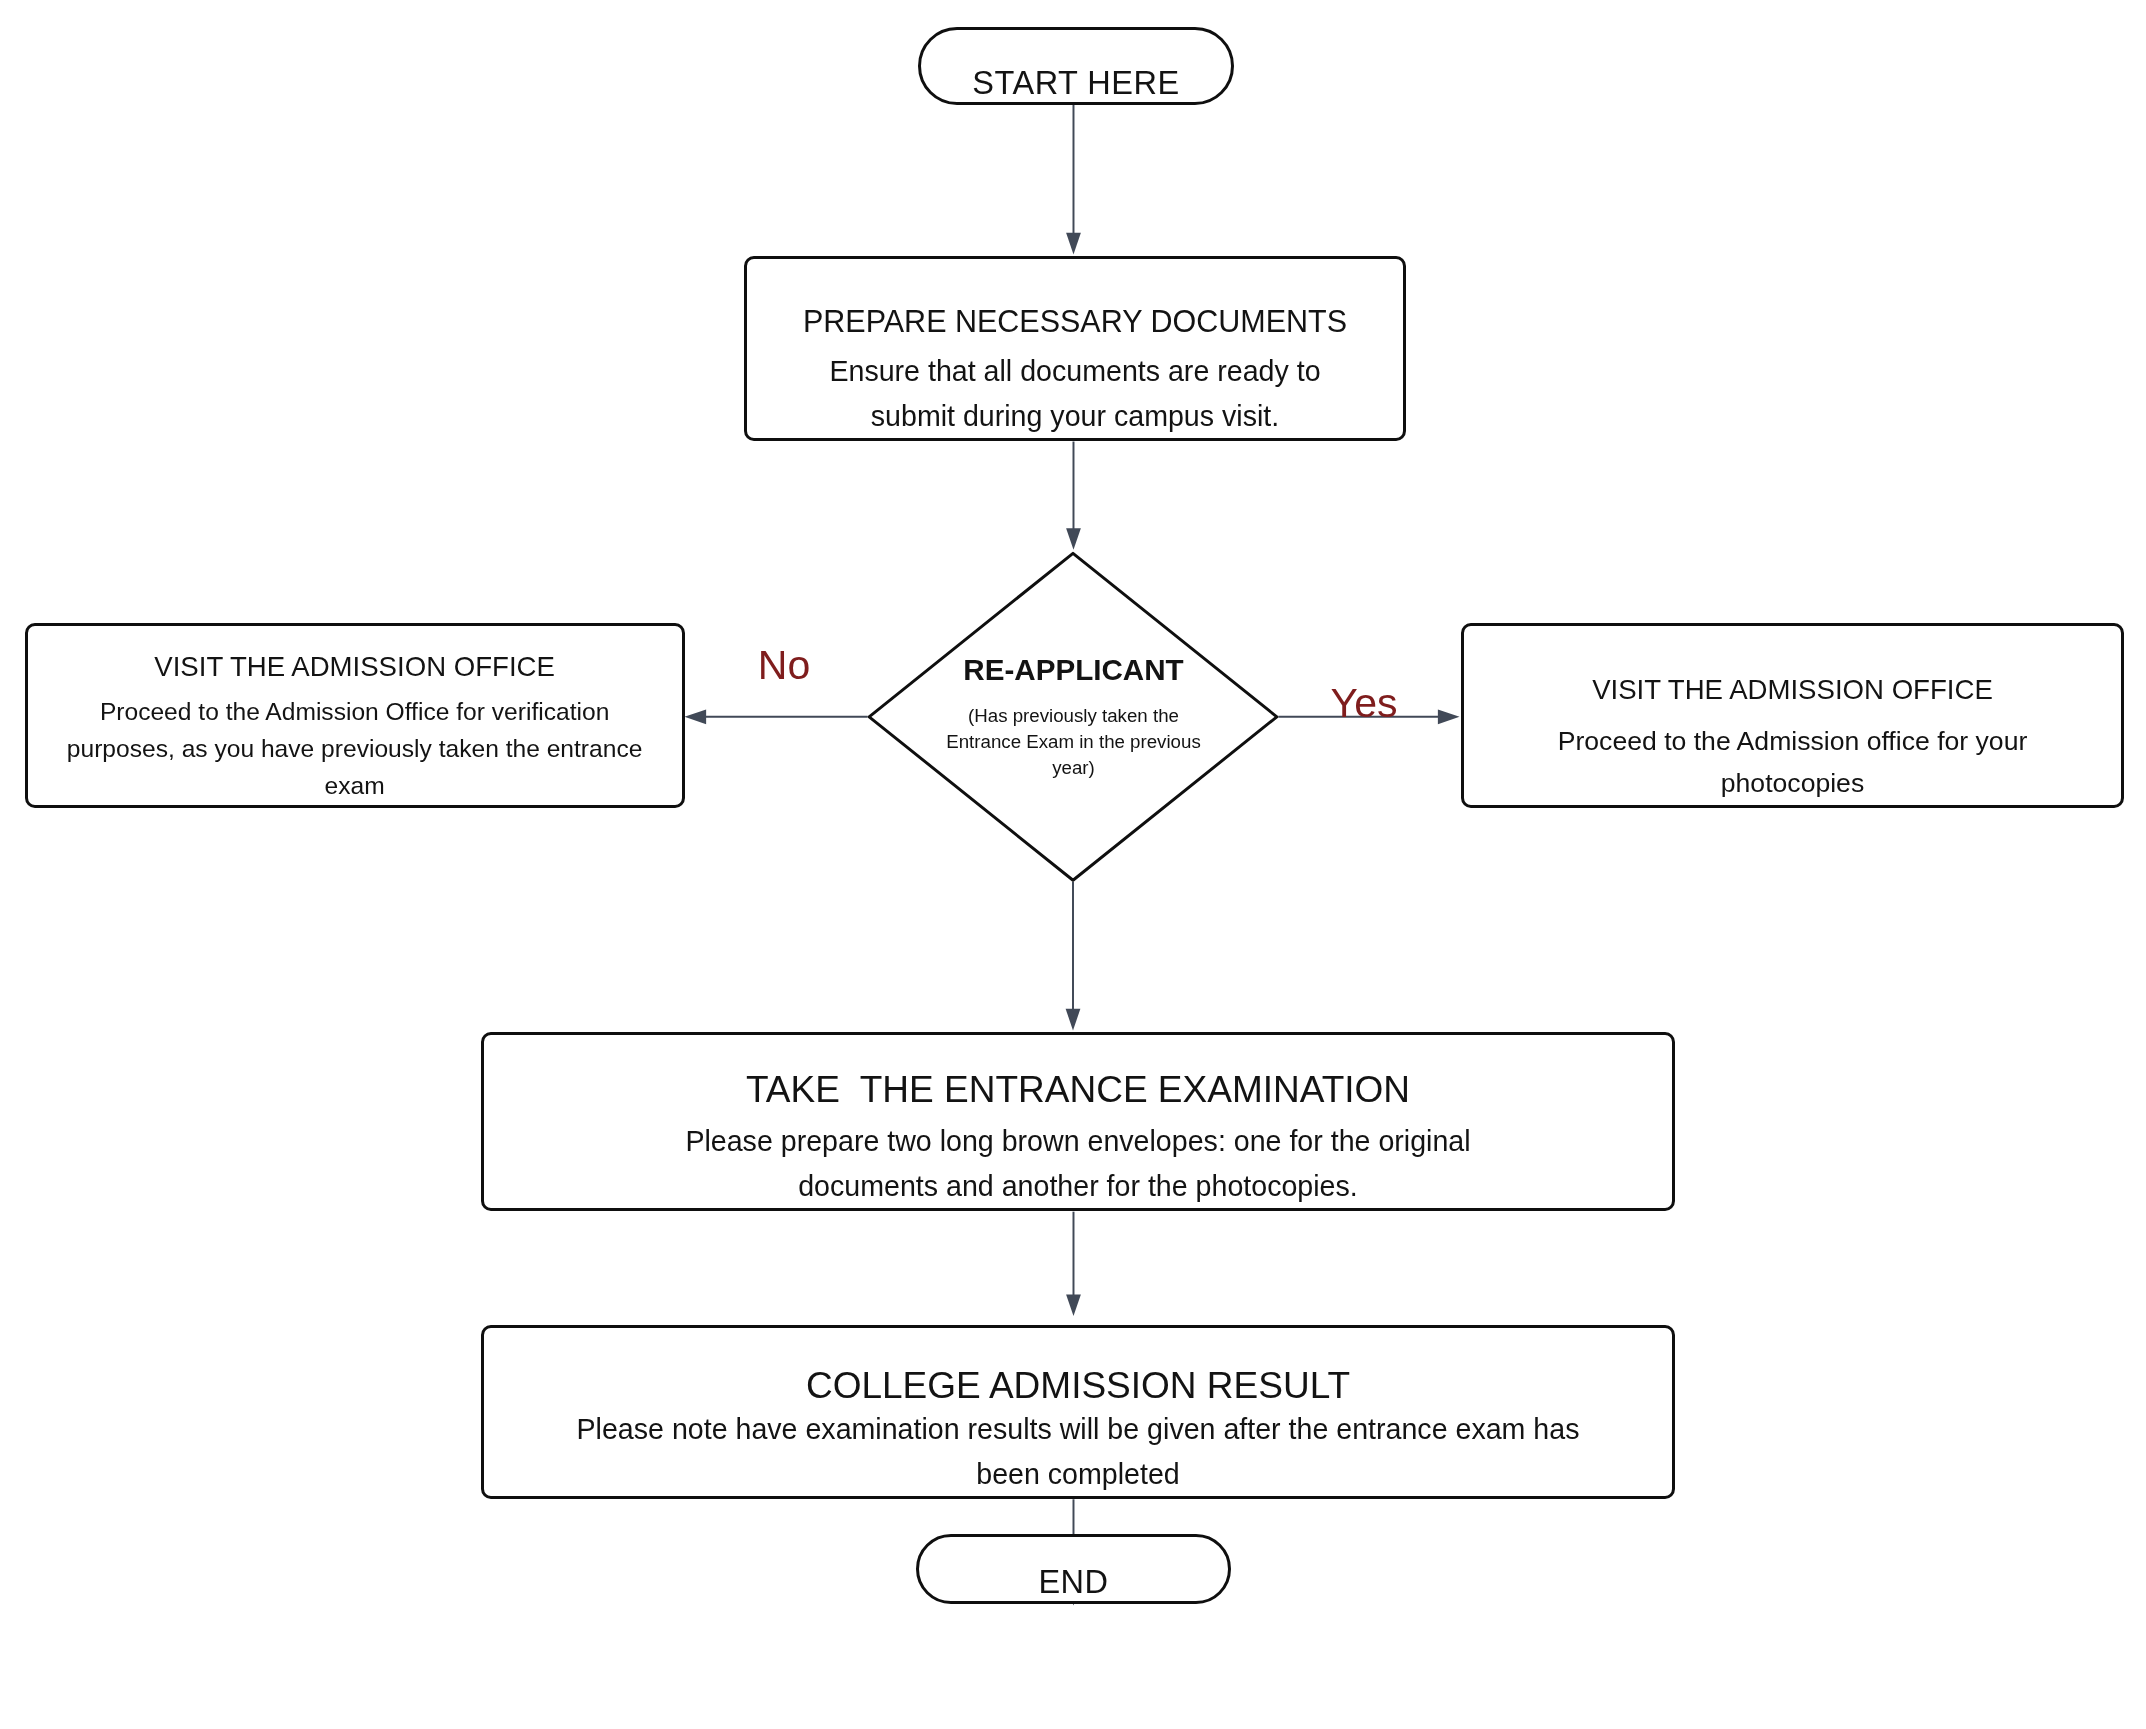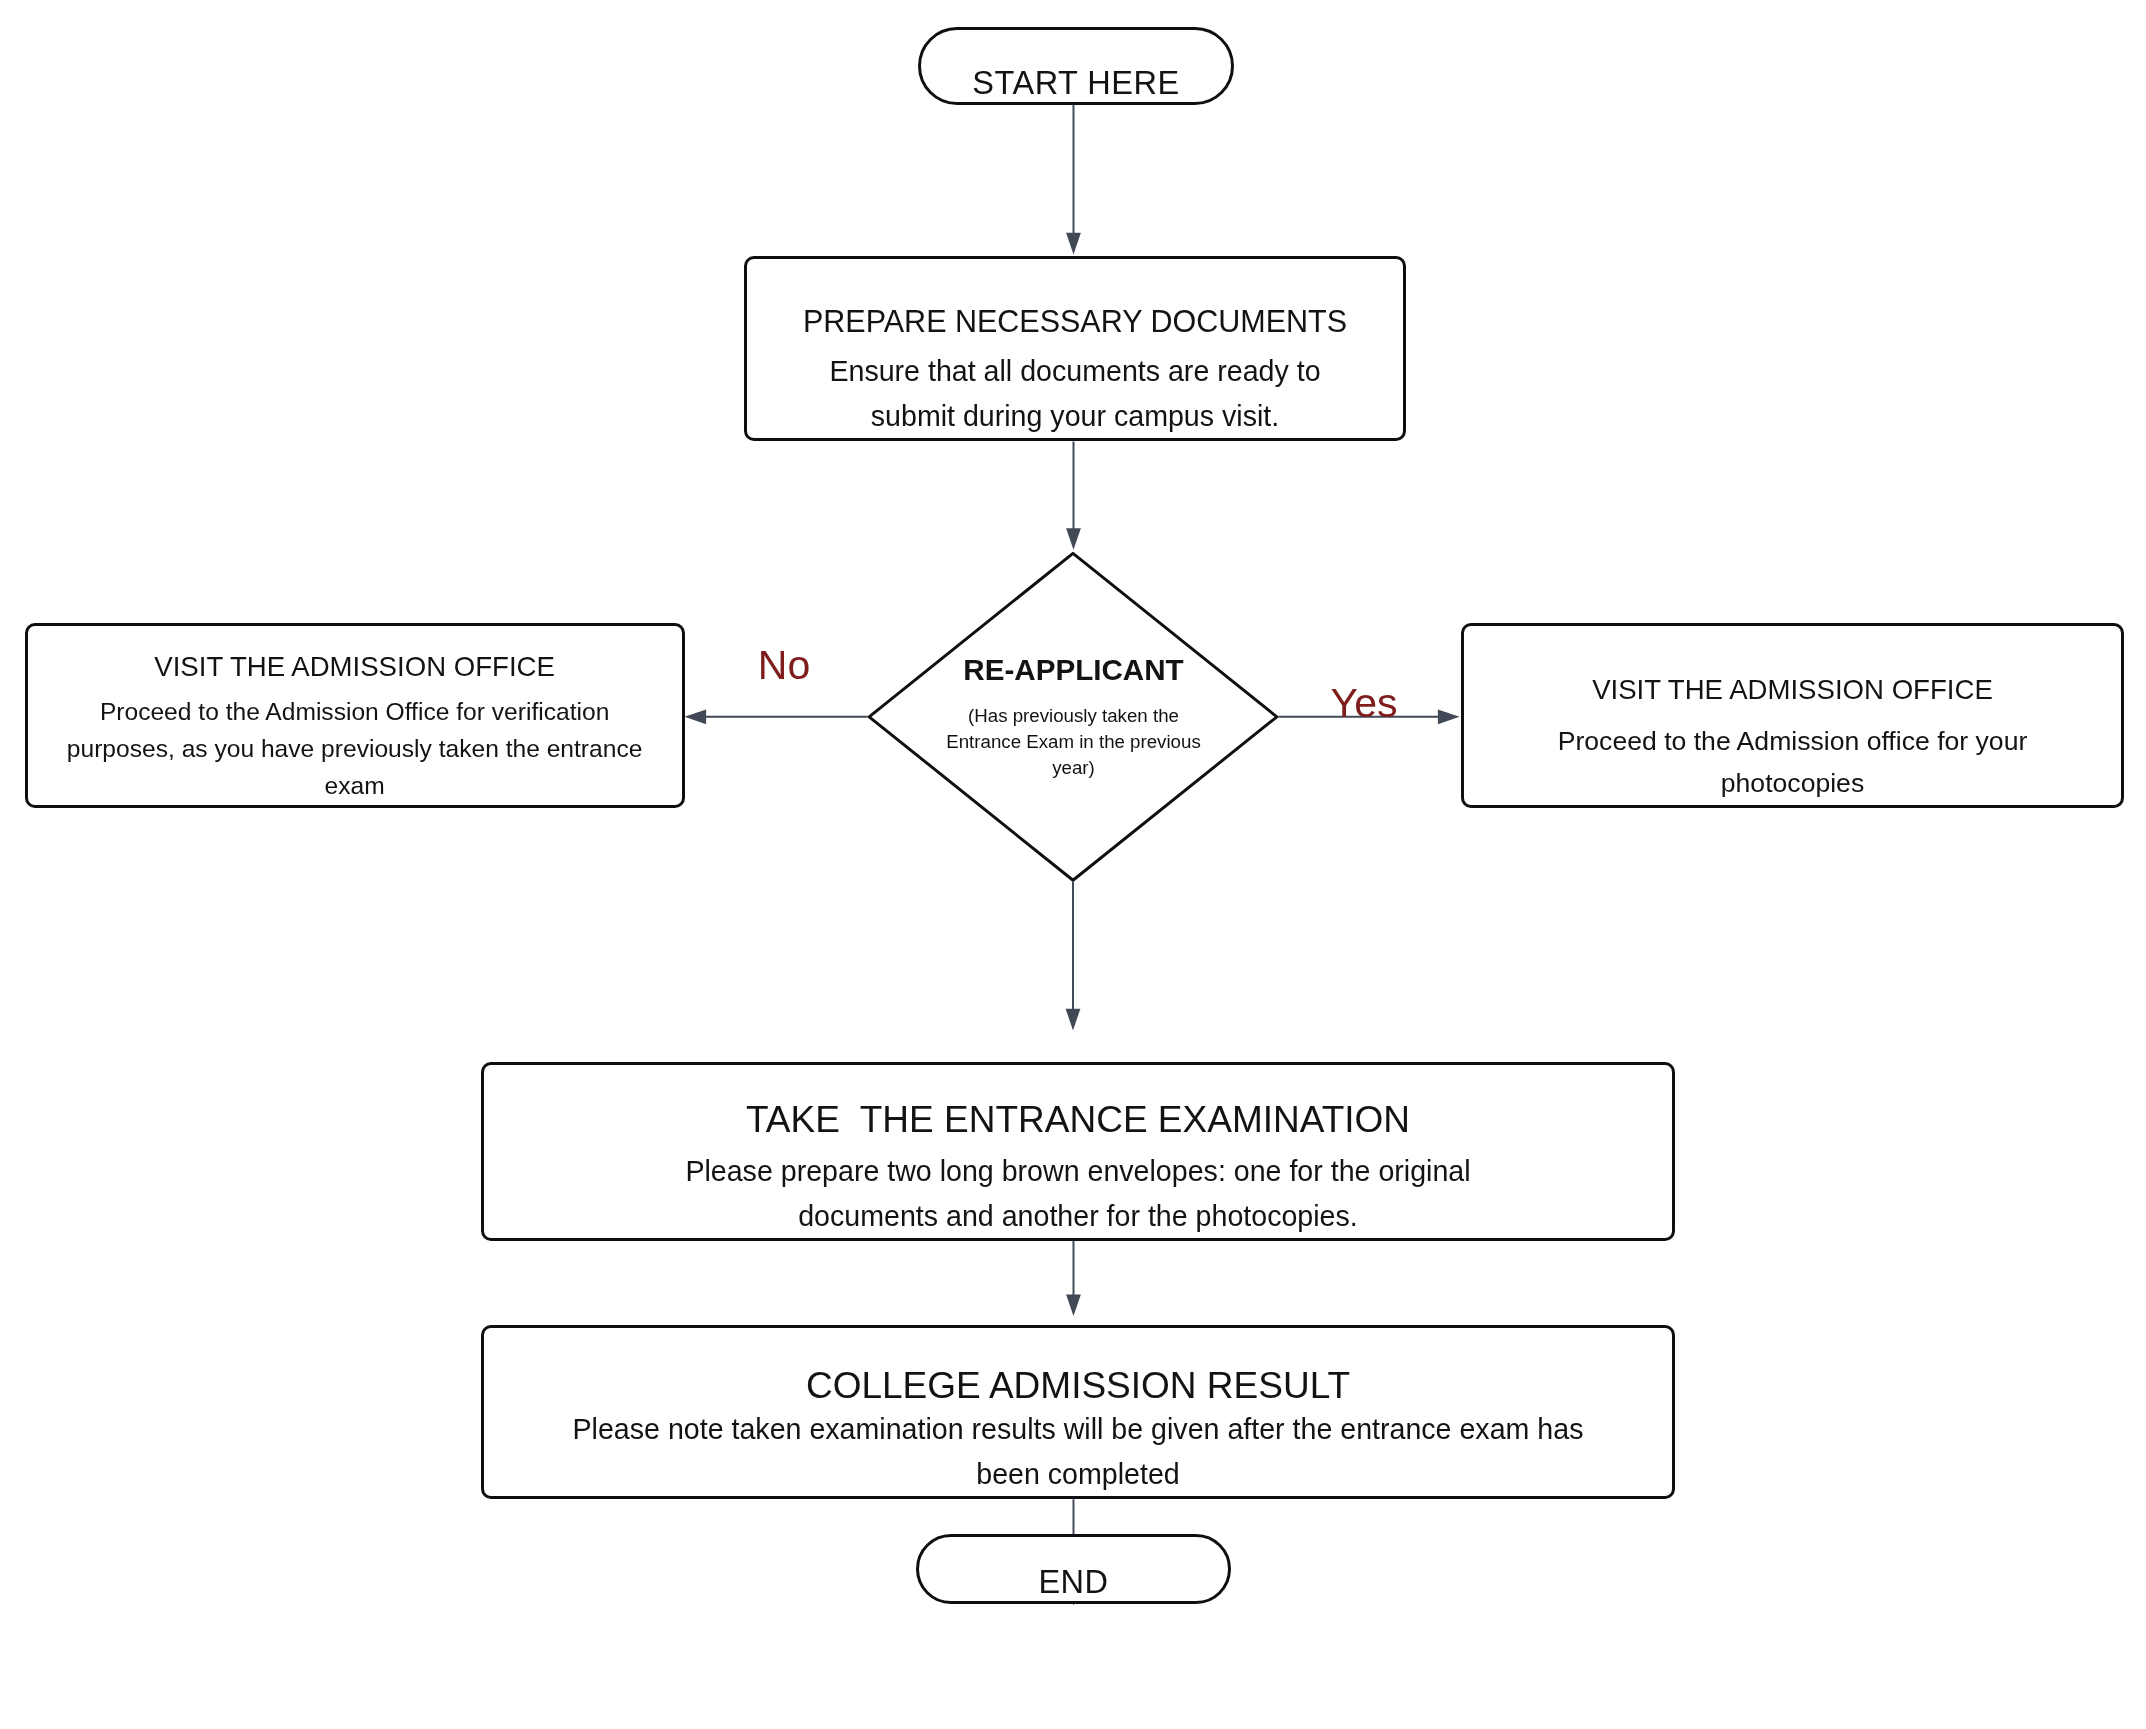--- a/index.html
+++ b/index.html
@@ -42,21 +42,21 @@
   #prepare-node .body  { font-size: 28.6px; line-height: 1.55; max-width: 571px; }
 
   #no-node { left: 24.6px; top: 623px; width: 660px; height: 185px; gap: 11.8px; }
   #no-node .title { font-size: 27.6px; }
   #no-node .body  { font-size: 24.6px; line-height: 1.5; max-width: 611px; }
 
   #yes-node { left: 1461px; top: 623px; width: 663px; height: 185px; gap: 13.8px; }
   #yes-node .title { font-size: 27.6px; }
   #yes-node .body  { font-size: 26.6px; line-height: 1.6; max-width: 581px; }
 
-  #exam-node { left: 481px; top: 1032px; width: 1194px; height: 179px; gap: 7.9px; margin-top: 30px; }
+  #exam-node { left: 481px; top: 1032px; width: 1194px; height: 179px; gap: 7.9px; }
   #exam-node .title { font-size: 37px; white-space: pre-wrap; }
   #exam-node .body  { font-size: 28.6px; line-height: 1.55; max-width: 916px; }
 
   #result-node { left: 481px; top: 1325px; width: 1194px; height: 174px; gap: 0; }
   #result-node .title { font-size: 37px; }
   #result-node .body  { font-size: 28.6px; line-height: 1.55; max-width: 1054px; }
 
   .diamond-text {
     position: absolute;
     left: 868px; top: 552px;
@@ -135,21 +135,21 @@
     <div class="body">Proceed to the Admission office for your photocopies</div>
   </div>
 
   <div class="node" id="exam-node">
     <div class="title">TAKE  THE ENTRANCE EXAMINATION</div>
     <div class="body">Please prepare two long brown envelopes: one for the original documents and another for the photocopies.</div>
   </div>
 
   <div class="node" id="result-node">
     <div class="title">COLLEGE ADMISSION RESULT</div>
-    <div class="body">Please note taken examination results will be given after the entrance exam has been completed</div>
+    <div class="body">Please note have examination results will be given after the entrance exam has been completed</div>
   </div>
 
   <div class="node pill" id="end-node">
     <span>END</span>
   </div>
 
 </div>
 
 
 </body></html>

